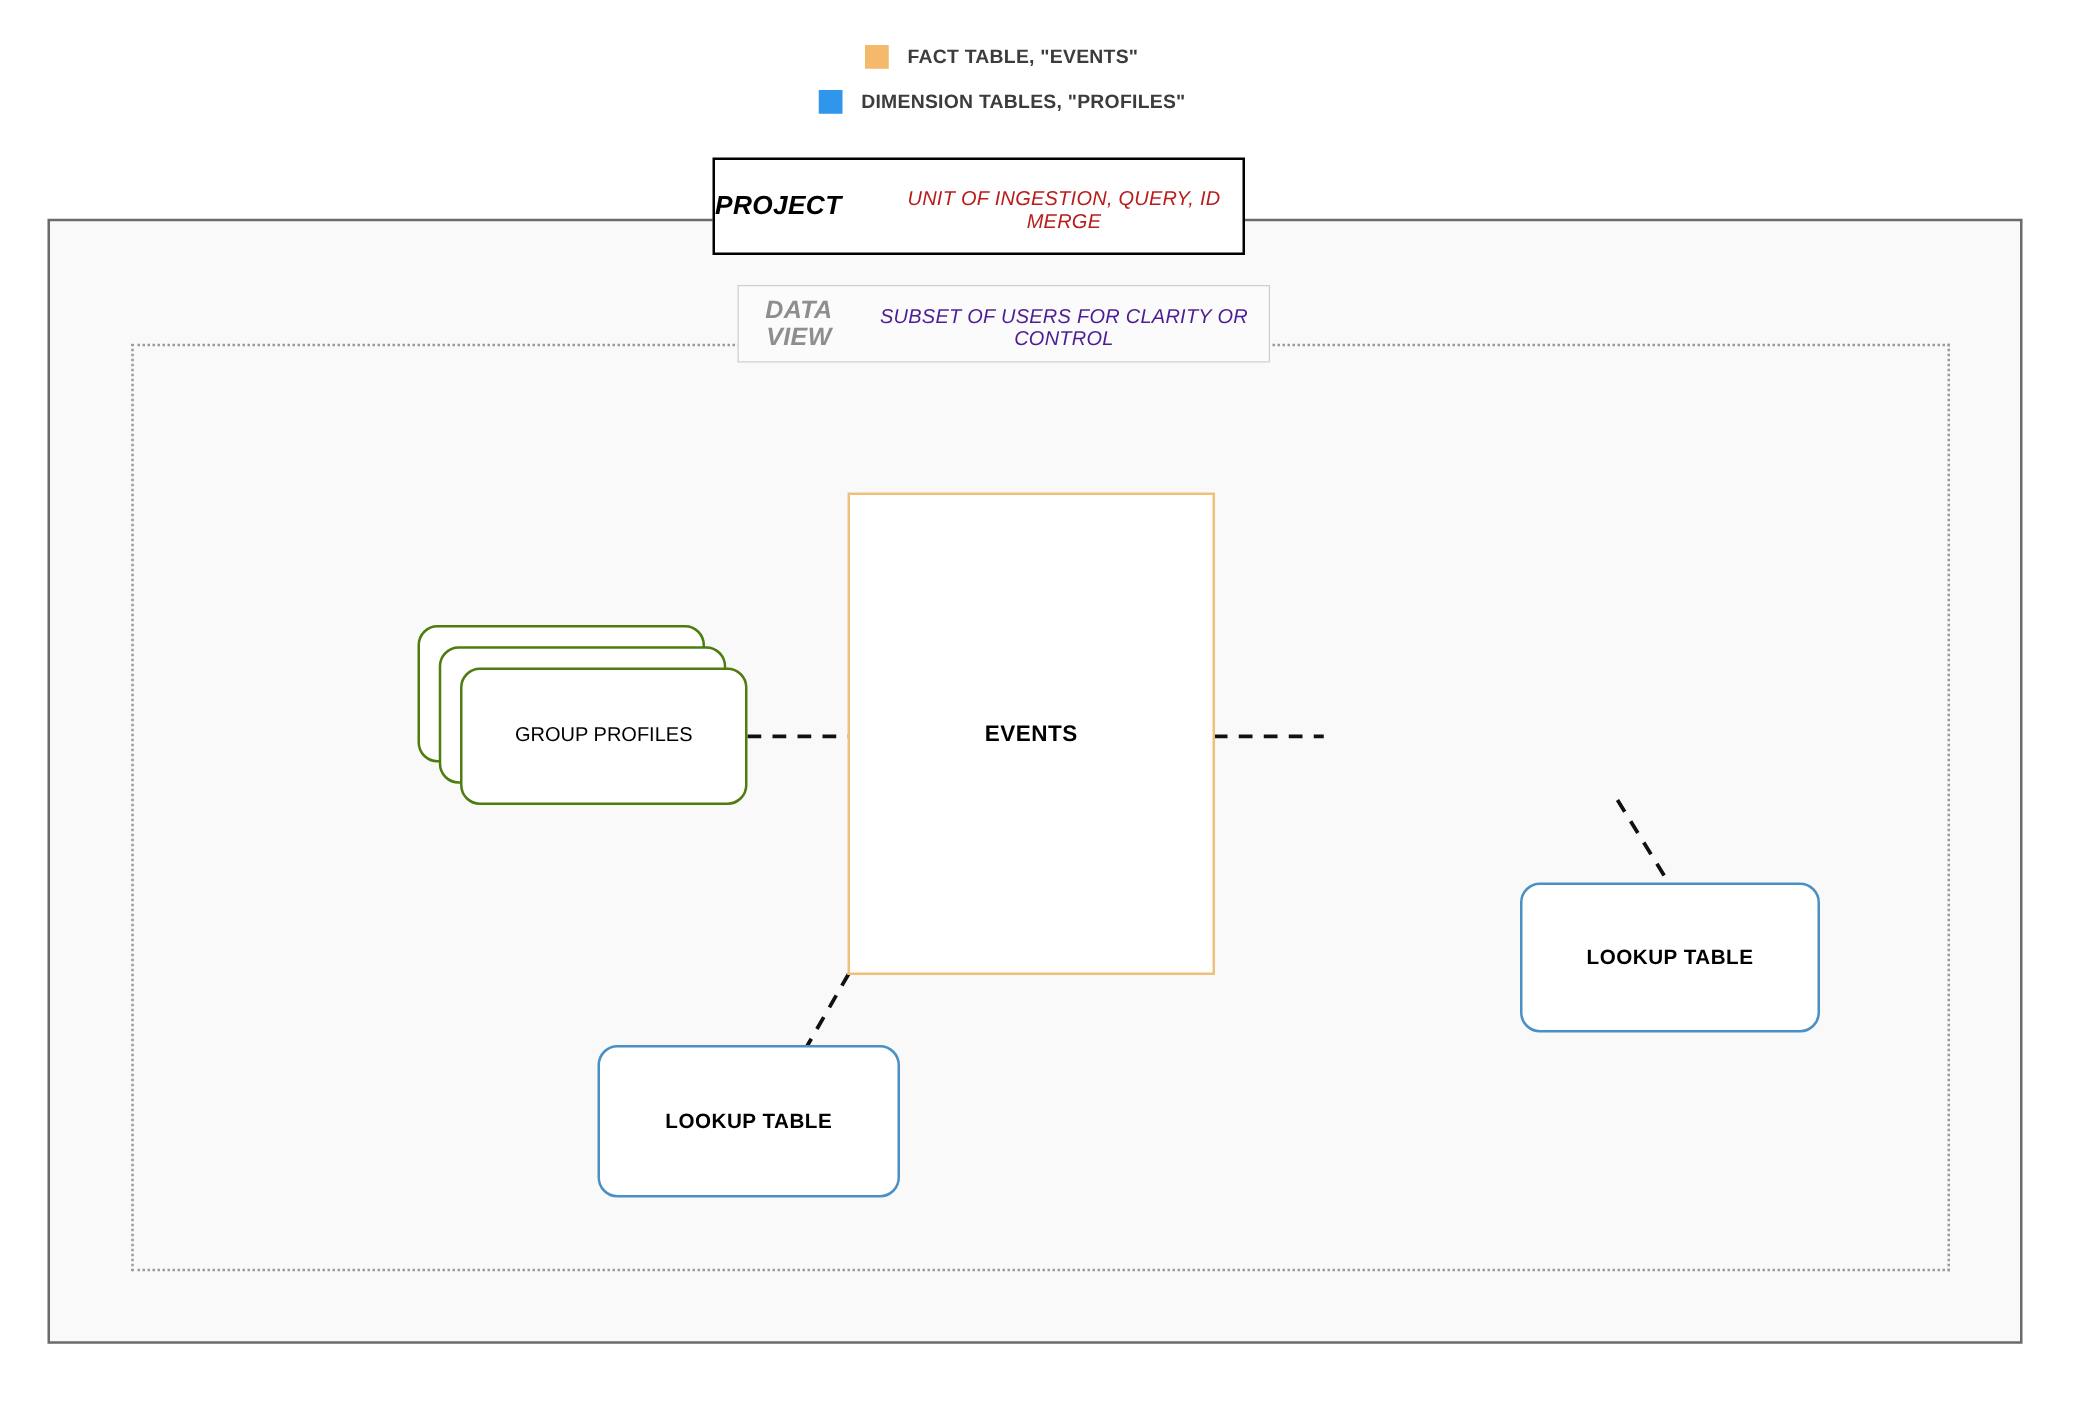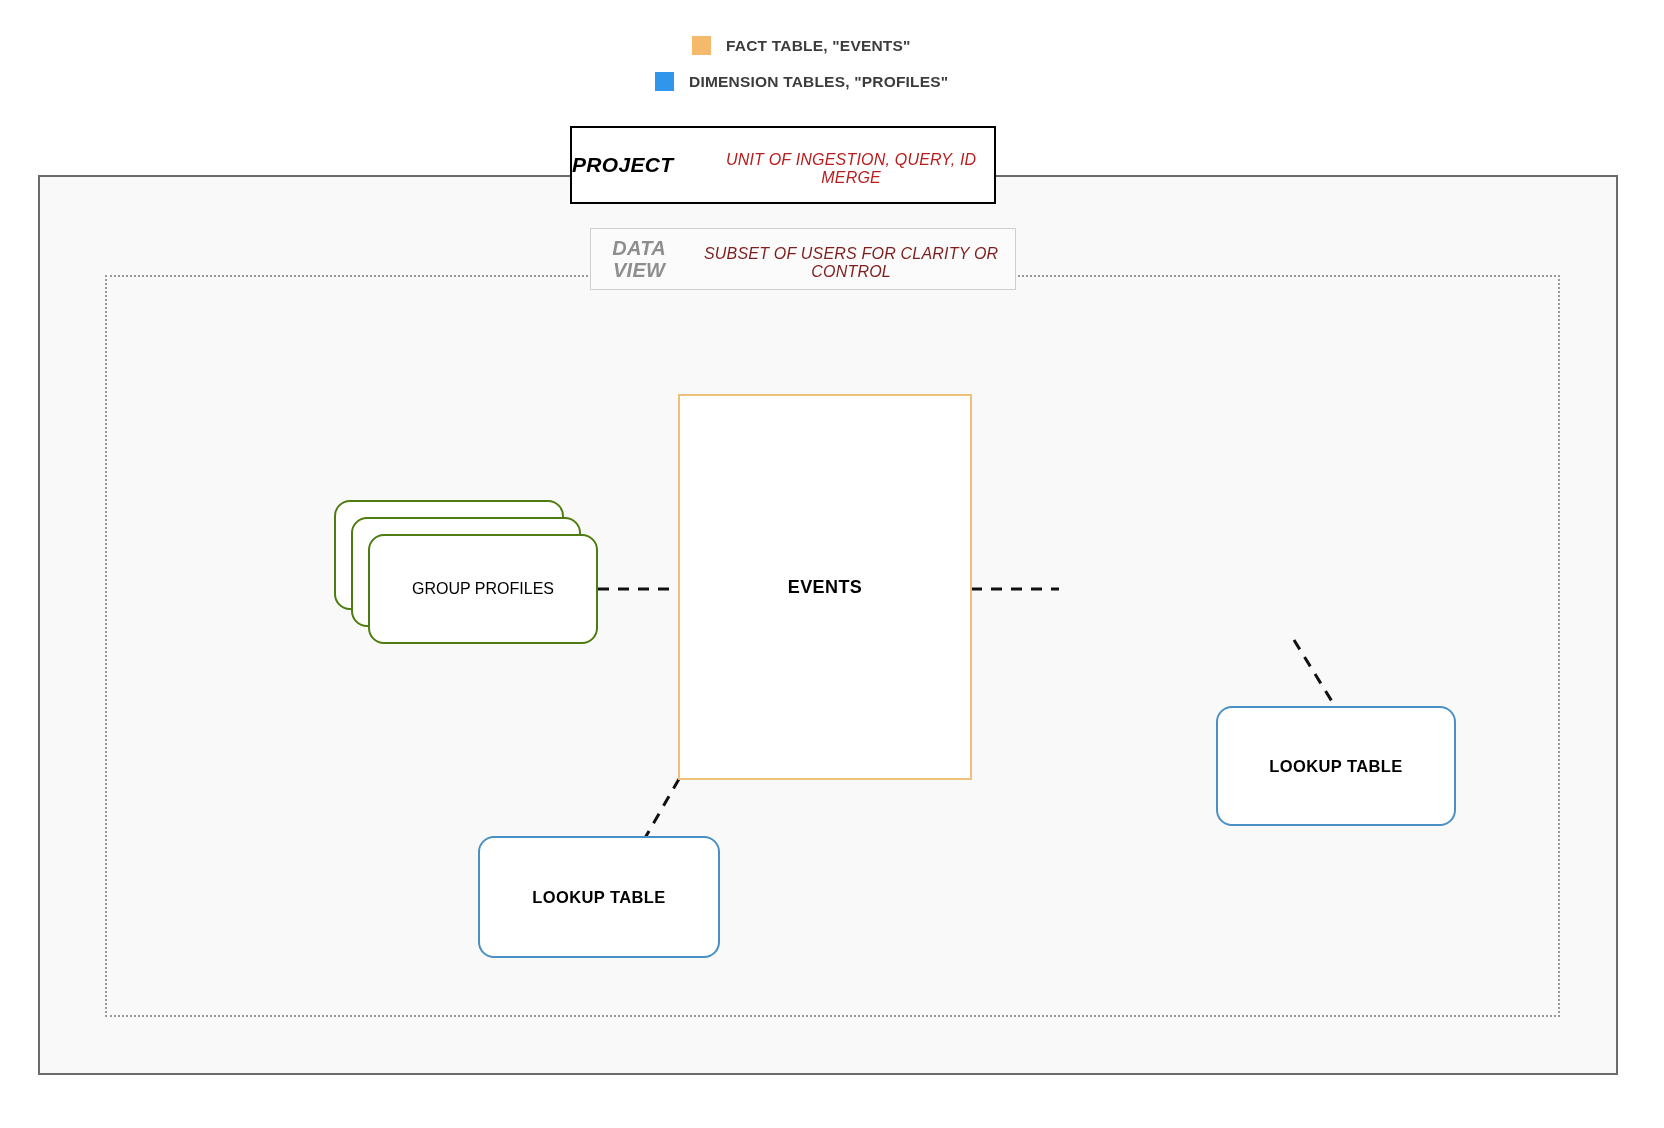--- a/index.html
+++ b/index.html
@@ -115,21 +115,21 @@
   }
   #dataview-card .card-title {
     font-size: 20px;
     font-weight: bold;
     color: #8e8e8e;
     letter-spacing: 0.3px;
     line-height: 1.1;
   }
   #dataview-card .card-sub {
     font-size: 16px;
-    color: #7f1d1d;
+    color: #4c1d95;
     letter-spacing: 0.2px;
     margin-top: 8px;
     line-height: 1.1;
   }
 
   
   #events-box {
     position: absolute;
     left: 678px;
     top: 394px;

